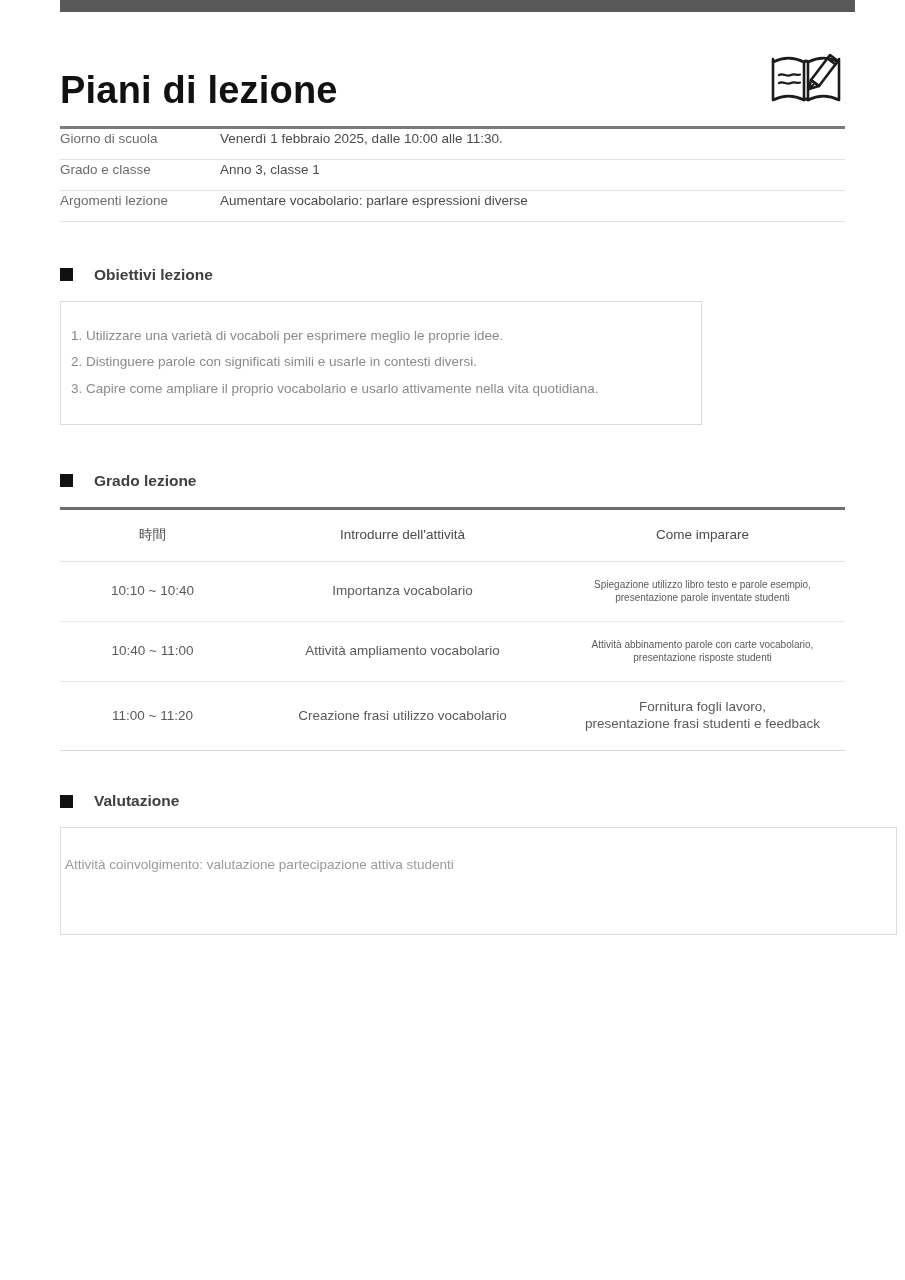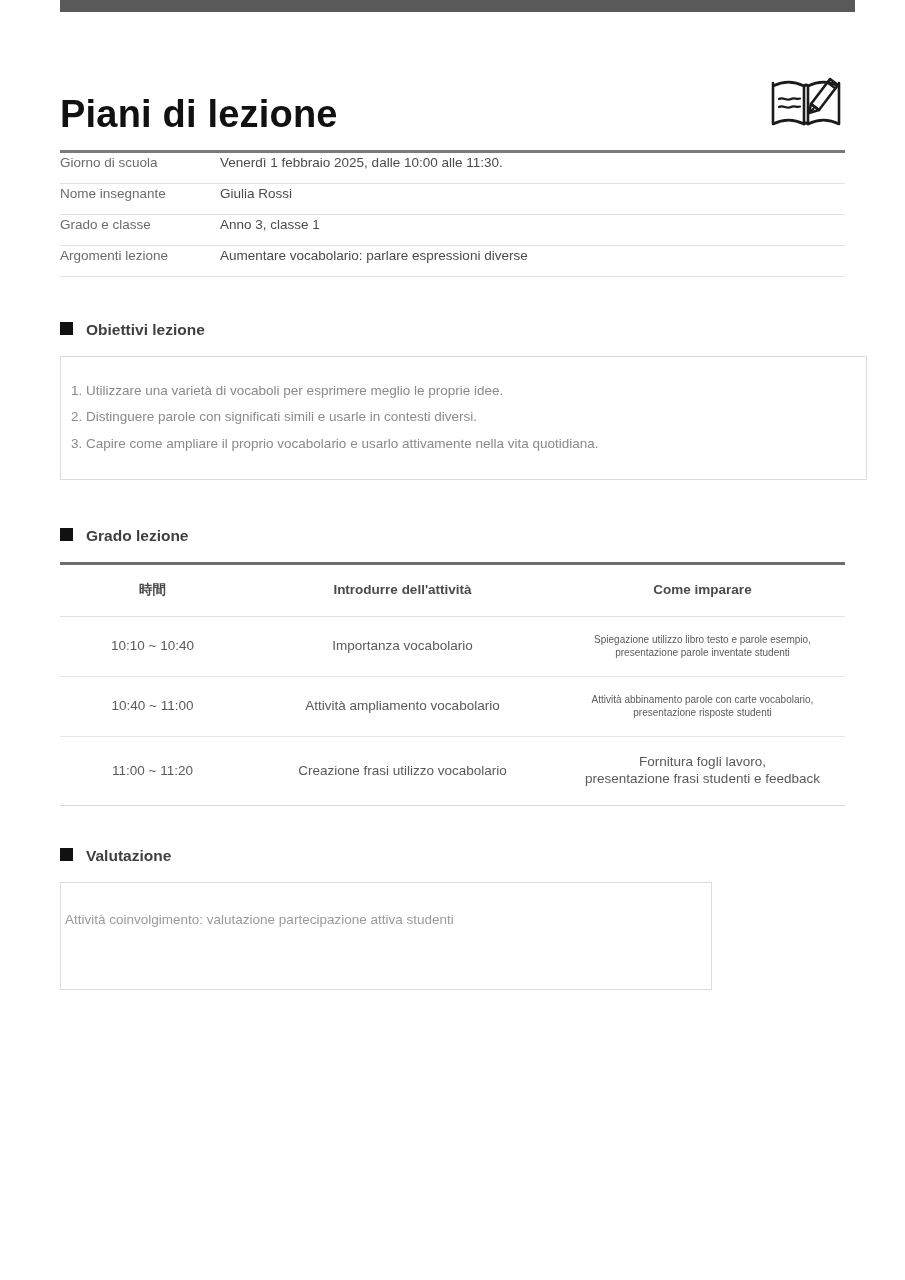--- a/index.html
+++ b/index.html
@@ -34,21 +34,21 @@
     top: 0;
     width: 905px;
   }
 
   
   .header {
     display: flex;
     align-items: flex-end;
     justify-content: space-between;
     margin: 0 60px;
-    padding-top: 66px;
+    padding-top: 42px;
     padding-bottom: 10px;
   }
   .page-title {
     font-size: 38px;
     font-weight: bold;
     color: #111111;
     letter-spacing: 0.2px;
     line-height: 1.1;
     margin: 0;
     padding-bottom: 4px;
@@ -84,22 +84,23 @@
     width: 160px;
     color: #6b6b6b;
   }
   .info-value {
     color: #4a4a4a;
   }
 
   
   .section-head {
     display: flex;
+    align-items: center;
     margin: 6px 60px;
-    gap: 13px;
+    gap: 21px;
   }
   .sq-bullet {
     width: 13px;
     height: 13px;
     background: #111111;
     flex: 0 0 auto;
     display: block;
   }
   .section-title {
     font-size: 15.5px;
@@ -110,21 +111,21 @@
 
   
   .objectives-wrap { margin-top: 45px; }
   .box {
     margin: 18px 60px 0 60px;
     border: 1px solid #dcdcdc;
     background: #ffffff;
     box-sizing: border-box;
   }
   .objectives-box {
-    width: 807px;
+    width: 642px;
     min-height: 116px;
     padding: 26px 4px 26px 0;
   }
   .objectives-box p {
     margin: 0 0 0 10px;
     padding: 0 0 10px 0;
     font-size: 13.5px;
     color: #8a8a8a;
     line-height: 1.25;
   }
@@ -132,21 +133,21 @@
 
   
   .plans-wrap { margin-top: 48px; }
   .plans-table {
     margin: 18px 60px 0 60px;
     width: 785px;
     border-collapse: collapse;
     table-layout: fixed;
   }
   .plans-table thead th {
-    font-weight: bold;
+    font-weight: normal;
     font-size: 13.5px;
     color: #4a4a4a;
     padding: 16px 0 17px 0;
     text-align: center;
     border-top: 3px solid #6e6e6e;
     border-bottom: 1px solid #e3e3e3;
   }
   .plans-table tbody td {
     padding: 16px 0 17px 0;
     text-align: center;
@@ -160,21 +161,21 @@
   .col-learn  { width: 285px; }
   .cell-time  { font-size: 13.5px; }
   .cell-desc  { font-size: 13.5px; }
   .cell-desc.small { font-size: 10.8px; }
   .cell-learn { font-size: 13.5px; line-height: 1.32; text-align: left; padding-left: 8px; }
   .cell-learn.small { font-size: 10px; line-height: 1.3; }
 
   
   .eval-wrap { margin-top: 42px; }
   .eval-box {
-    width: 652px;
+    width: 837px;
     height: 108px;
     padding: 28px 6px 0 0;
   }
   .eval-box p {
     margin: 0 0 0 4px;
     font-size: 13.5px;
     color: #9a9a9a;
     line-height: 1.3;
   }
 </style>
@@ -212,24 +213,20 @@
       </svg>
     </span>
   </div>
   <div class="title-rule"></div>
 
   <table class="info-table">
     <tbody>
       <tr>
         <td class="info-label">Giorno di scuola</td>
         <td class="info-value">Venerdì 1 febbraio 2025, dalle 10:00 alle 11:30.</td>
-      </tr>
-      <tr>
-        <td class="info-label">Nome insegnante</td>
-        <td class="info-value">Giulia Rossi</td>
       </tr>
       <tr>
         <td class="info-label">Grado e classe</td>
         <td class="info-value">Anno 3, classe 1</td>
       </tr>
       <tr>
         <td class="info-label">Argomenti lezione</td>
         <td class="info-value">Aumentare vocabolario: parlare espressioni diverse</td>
       </tr>
     </tbody>

